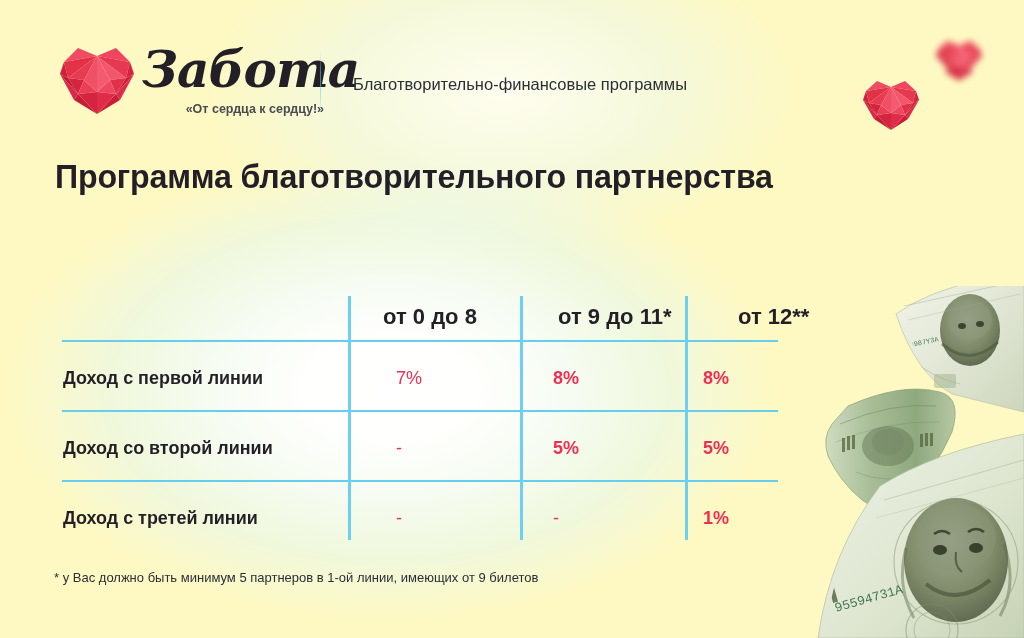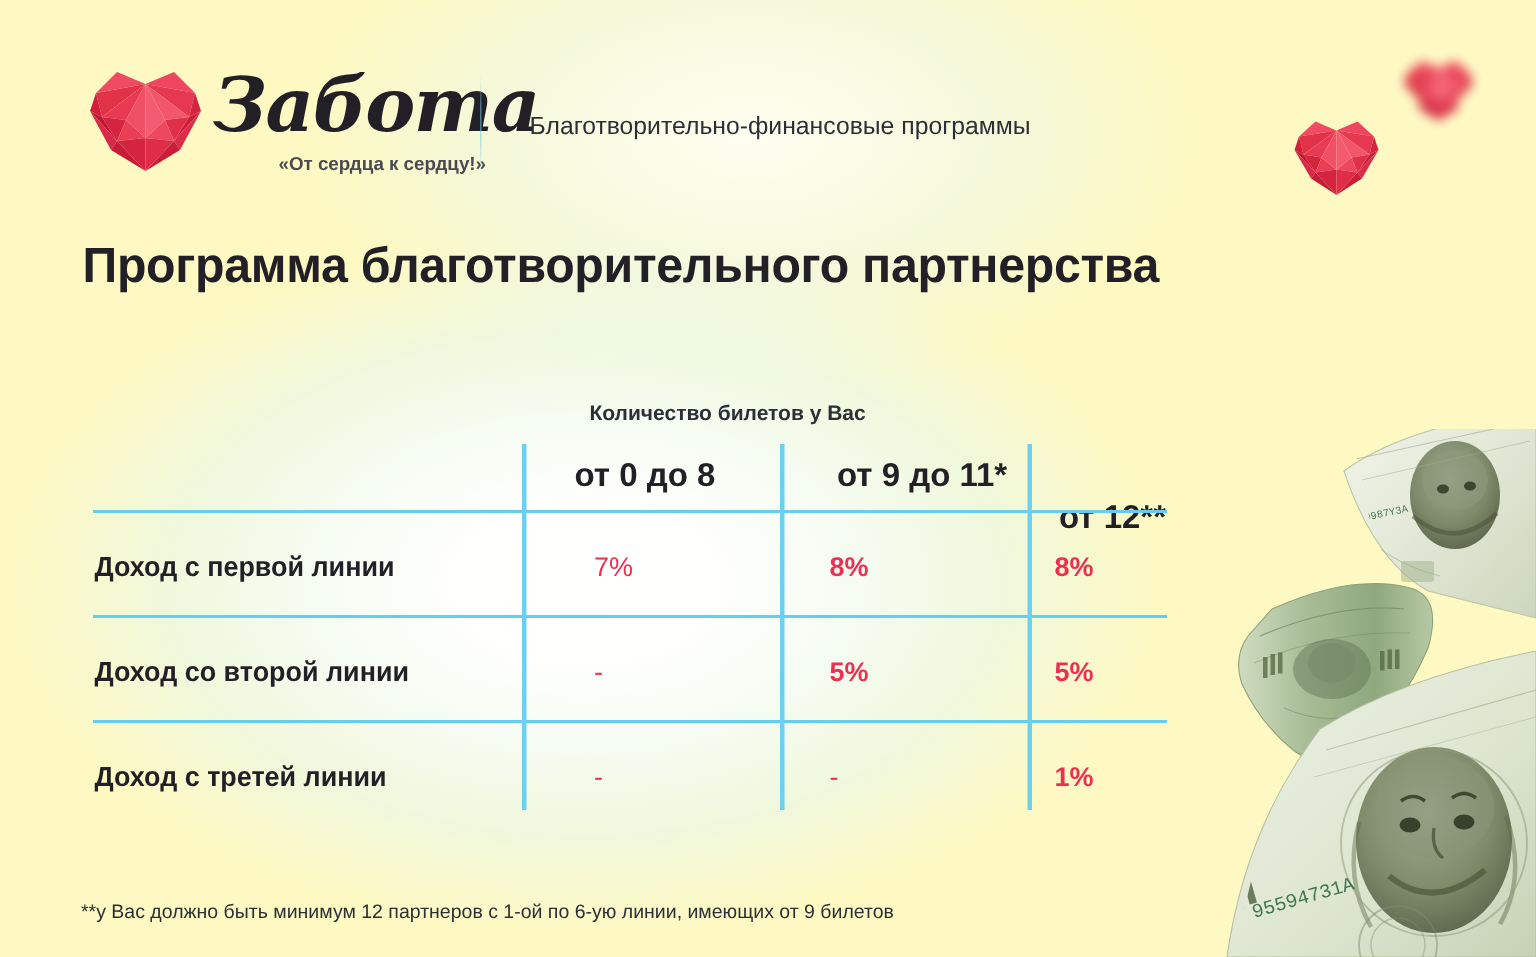--- a/index.html
+++ b/index.html
@@ -168,21 +168,21 @@
   .col-head {
     position: absolute;
     top: 42px;
     font-size: 22px;
     font-weight: 700;
     color: #231f26;
     white-space: nowrap;
   }
   #col-head-0 { left: 321px; }
   #col-head-1 { left: 496px; }
-  #col-head-2 { left: 644px; margin-top: 28px; }
+  #col-head-2 { left: 676px; }
 
   .row-label {
     position: absolute;
     left: 1px;
     font-family: "Liberation Sans Narrow", "Liberation Sans", sans-serif;
     font-size: 18.5px;
     font-weight: 700;
     color: #231f26;
     white-space: nowrap;
     transform: scaleX(0.97);
@@ -331,21 +331,20 @@
       <polygon points="43,37 39,27 29,35" fill="#ee4861"></polygon>
       <polygon points="43,37 29,35 29,52" fill="#de2c49"></polygon>
       <polygon points="39,27 29,9 29,35" fill="#f45a72"></polygon>
     </svg>
   </div>
 
   <div id="page-title">Программа благотворительного партнерства</div>
 
   <div id="table">
 
-    <div id="tickets-label">Количество билетов у Вас</div>
 
     <div class="col-head" id="col-head-0">от 0 до 8</div>
     <div class="col-head" id="col-head-1">от 9 до 11*</div>
     <div class="col-head" id="col-head-2">от 12**</div>
 
     <div class="hrule" id="hrule-0"></div>
     <div class="hrule" id="hrule-1"></div>
     <div class="hrule" id="hrule-2"></div>
 
     <div class="vrule" id="vrule-1"></div>
@@ -362,21 +361,21 @@
 
     <div class="cell light r1 c0">-</div>
     <div class="cell r1 c1">5%</div>
     <div class="cell r1 c2">5%</div>
 
     <div class="cell light r2 c0">-</div>
     <div class="cell light r2 c1">-</div>
     <div class="cell r2 c2">1%</div>
   </div>
 
-  <div class="footnote" id="footnote-1">**у Вас должно быть минимум 12 партнеров с 1-ой по 6-ую линии, имеющих от 9 билетов</div>
+  <div class="footnote" id="footnote-0">* у Вас должно быть минимум 5 партнеров в 1-ой линии, имеющих от 9 билетов</div>
 
   <svg id="money" viewBox="0 0 240 352">
     <defs>
       <linearGradient id="billA" x1="0" y1="0" x2="1" y2="1">
         <stop offset="0%" stop-color="#f2f4ea"></stop>
         <stop offset="45%" stop-color="#e4e9d8"></stop>
         <stop offset="100%" stop-color="#cdd6bd"></stop>
       </linearGradient>
       <linearGradient id="billB" x1="0" y1="0" x2="1" y2="1">
         <stop offset="0%" stop-color="#eef2e6"></stop>

